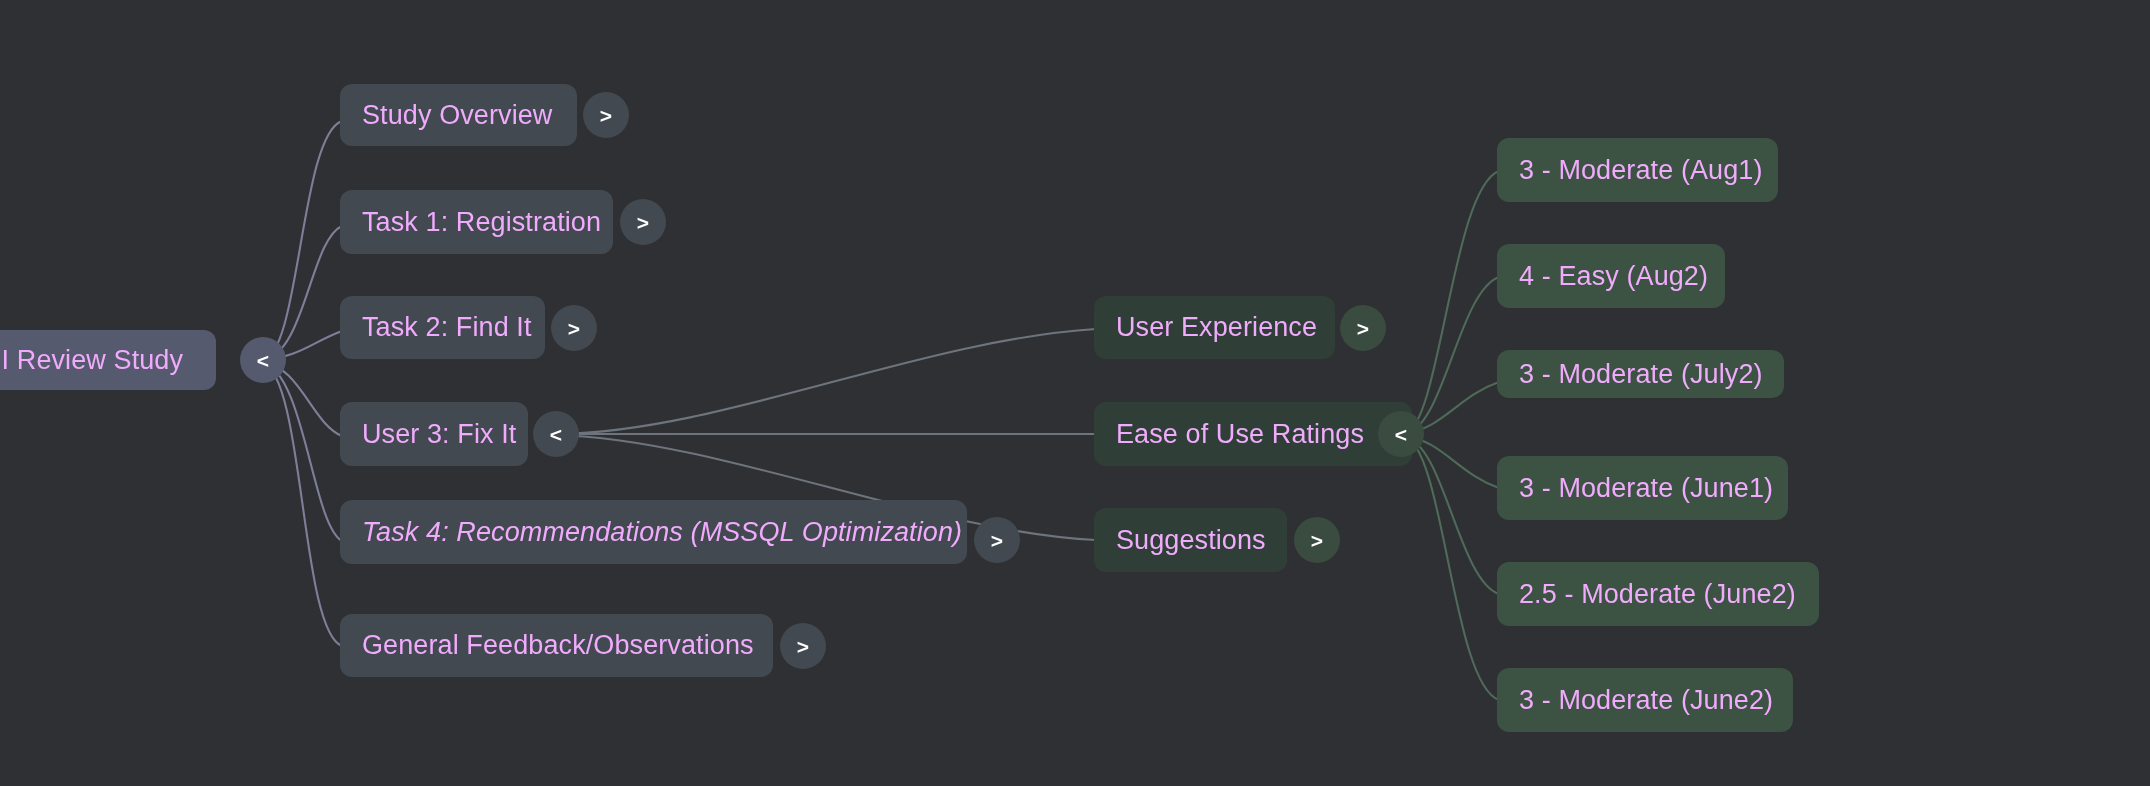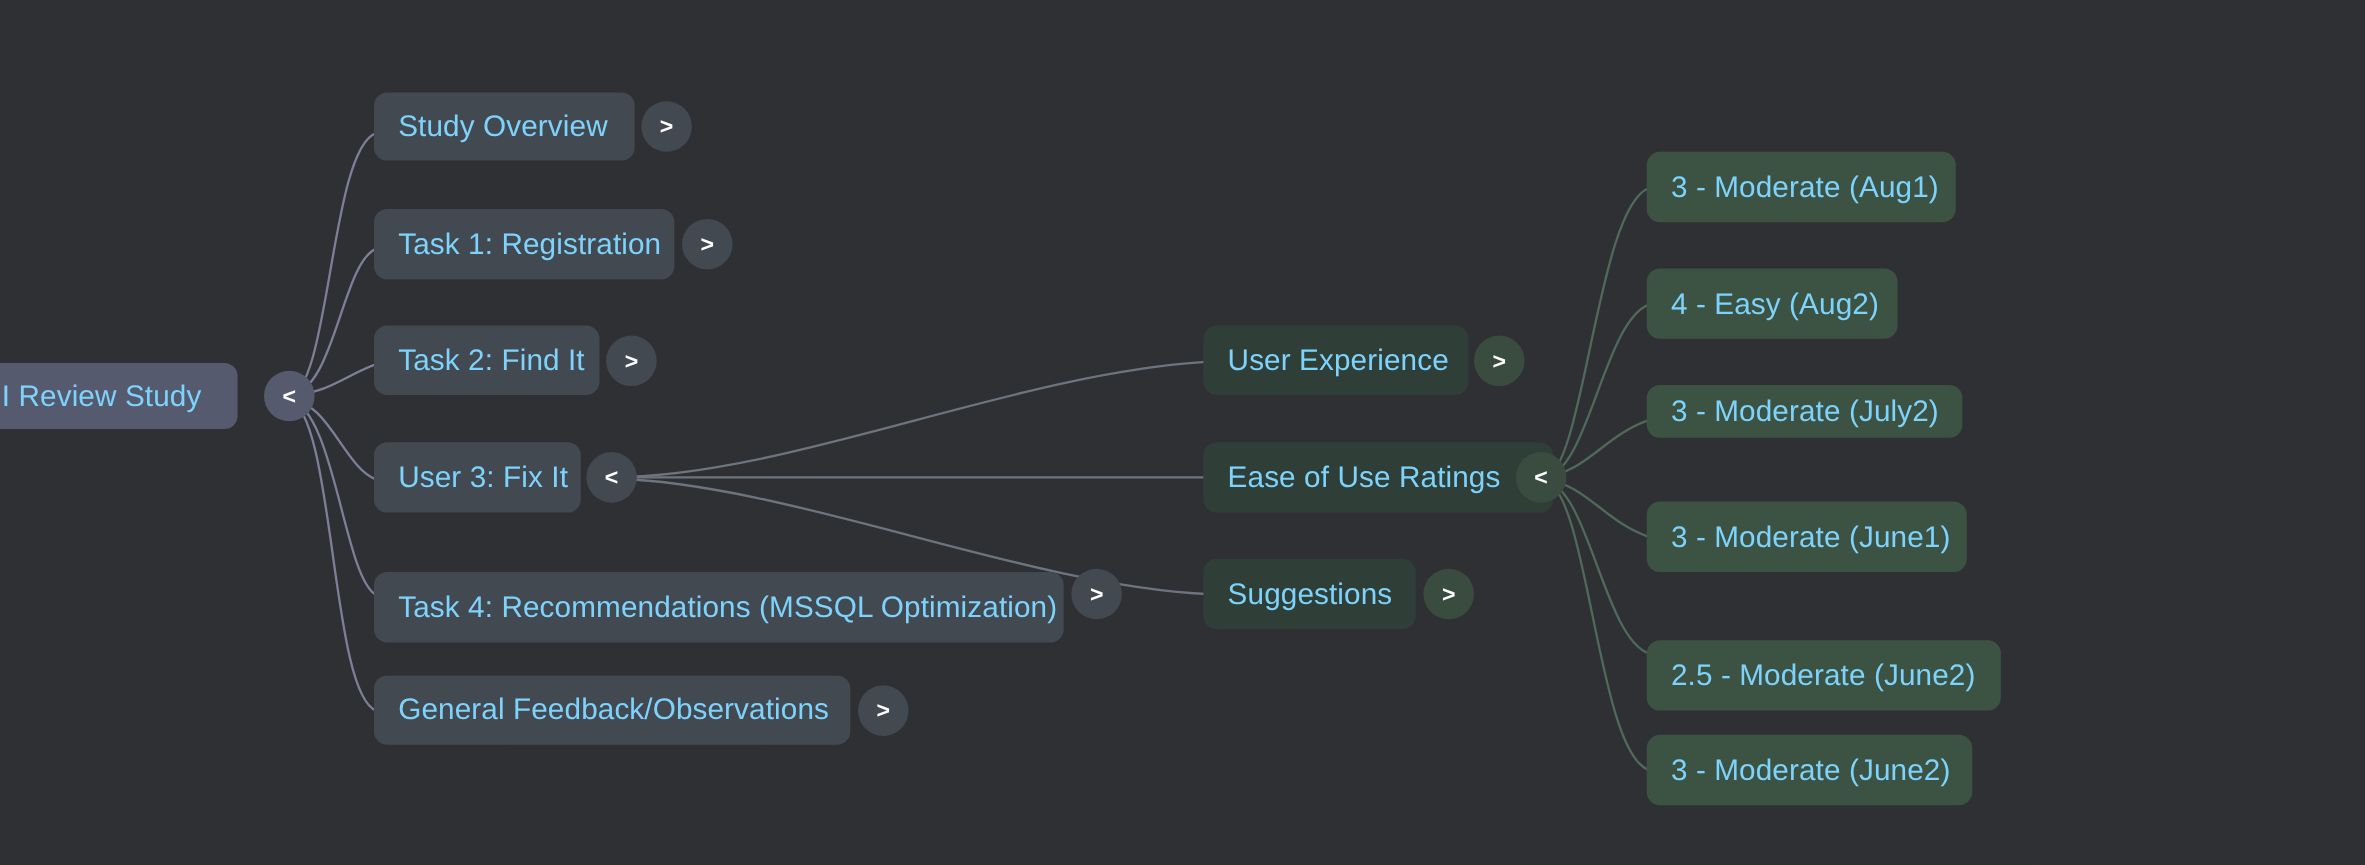--- a/index.html
+++ b/index.html
@@ -22,21 +22,21 @@
     width: 2150px;
     height: 786px;
     pointer-events: none;
   }
   .node {
     position: absolute;
     box-sizing: border-box;
     display: flex;
     align-items: center;
     border-radius: 12px;
-    color: #7dd3fc;
+    color: #f0abfc;
     font-size: 27px;
     letter-spacing: 0.1px;
     white-space: nowrap;
     padding: 0 22px;
     user-select: none;
   }
   .node.root {
     background: #565a6e;
     border-radius: 0 12px 12px 0;
   }
@@ -125,21 +125,21 @@
     <span>&gt;</span>
   </div>
 
   <div class="node branch" style="left:340px; top:402px; width:188px; height:64px;">
     <span>User 3: Fix It</span>
   </div>
   <div class="handle grey" style="left:533px; top:411px;">
     <span>&lt;</span>
   </div>
 
-  <div class="node branch" style="left:340px; top:520px; width:627px; height:64px;">
+  <div class="node branch" style="left:340px; top:500px; width:627px; height:64px;font-style:italic;">
     <span>Task 4: Recommendations (MSSQL Optimization)</span>
   </div>
   <div class="handle grey" style="left:974px; top:517px;">
     <span>&gt;</span>
   </div>
 
   <div class="node branch" style="left:340px; top:614px; width:433px; height:63px;">
     <span>General Feedback/Observations</span>
   </div>
   <div class="handle grey" style="left:780px; top:623px;">
@@ -172,20 +172,20 @@
   </div>
   <div class="node leaf" style="left:1497px; top:244px; width:228px; height:64px;">
     <span>4 - Easy (Aug2)</span>
   </div>
   <div class="node leaf" style="left:1497px; top:350px; width:287px; height:48px;">
     <span>3 - Moderate (July2)</span>
   </div>
   <div class="node leaf" style="left:1497px; top:456px; width:291px; height:64px;">
     <span>3 - Moderate (June1)</span>
   </div>
-  <div class="node leaf" style="left:1497px; top:582px; width:322px; height:64px;">
+  <div class="node leaf" style="left:1497px; top:562px; width:322px; height:64px;">
     <span>2.5 - Moderate (June2)</span>
   </div>
   <div class="node leaf" style="left:1497px; top:668px; width:296px; height:64px;">
     <span>3 - Moderate (June2)</span>
   </div>
 
 </div>
 
 </body></html>

